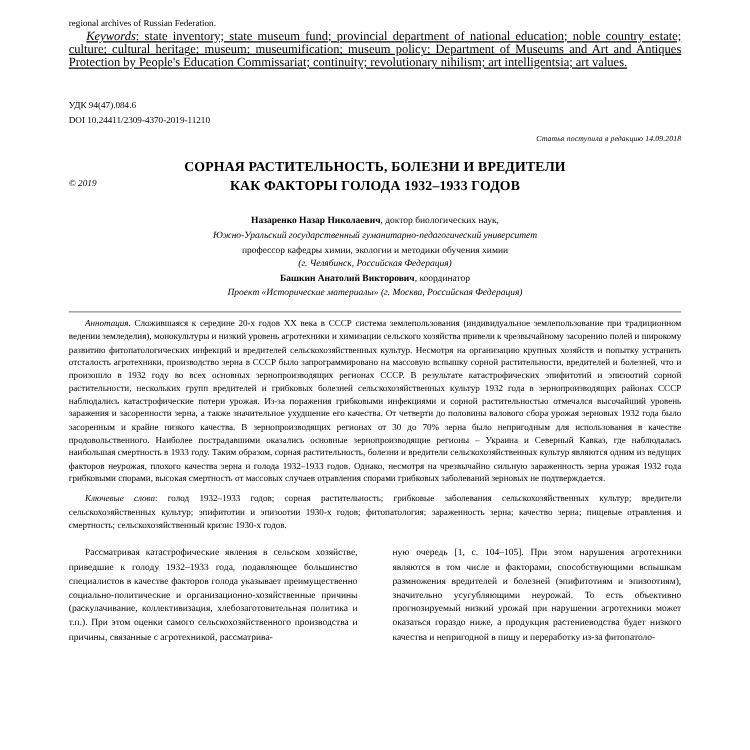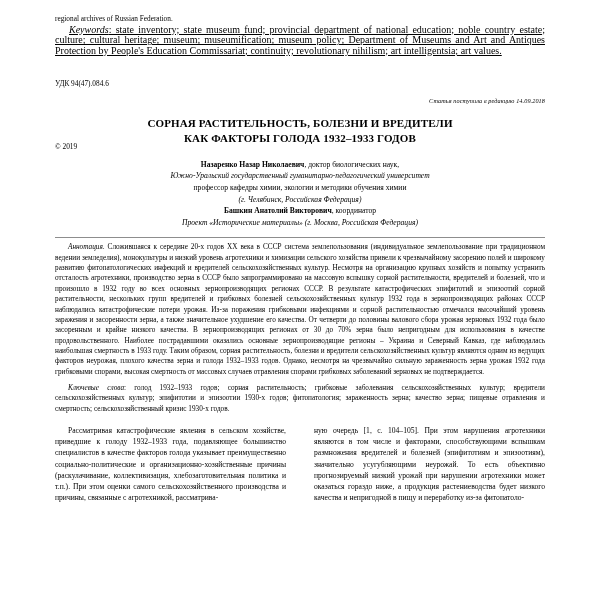--- a/index.html
+++ b/index.html
@@ -72,20 +72,21 @@
     line-height: 15px;
     letter-spacing: .15px;
   }
 
   
   .copyright {
     position: absolute;
     left: 55px;
     top: 142px;
     font-size: 7.4px;
+    font-style: italic;
   }
 
   
   .authors {
     margin-top: 13px;
     font-size: 7.6px;
     line-height: 11.6px;
   }
   .authors .line { white-space: nowrap; }
 
@@ -133,20 +134,21 @@
 
 <div class="page">
 
   <div>
     <p class="top-tail just">regional archives of Russian Federation.</p>
     <p class="kw-en just"><span class="it">Keywords</span><span>: state inventory; state museum fund; provincial department of national education; noble country estate; culture; cultural heritage; museum; museumification; museum policy; Department of Museums and Art and Antiques Protection by People's Education Commissariat; continuity; revolutionary nihilism; art intelligentsia; art values.</span></p>
   </div>
 
   <div class="codes">
     <div>УДК 94(47).084.6</div>
+    <div>DOI 10.24411/2309-4370-2019-11210</div>
   </div>
 
   <div class="received right">Статья поступила в редакцию 14.09.2018</div>
 
   <div class="title center">
     <div>СОРНАЯ РАСТИТЕЛЬНОСТЬ, БОЛЕЗНИ И ВРЕДИТЕЛИ</div>
     <div>КАК ФАКТОРЫ ГОЛОДА 1932–1933 ГОДОВ</div>
   </div>
 
   <div class="copyright">© 2019</div>

